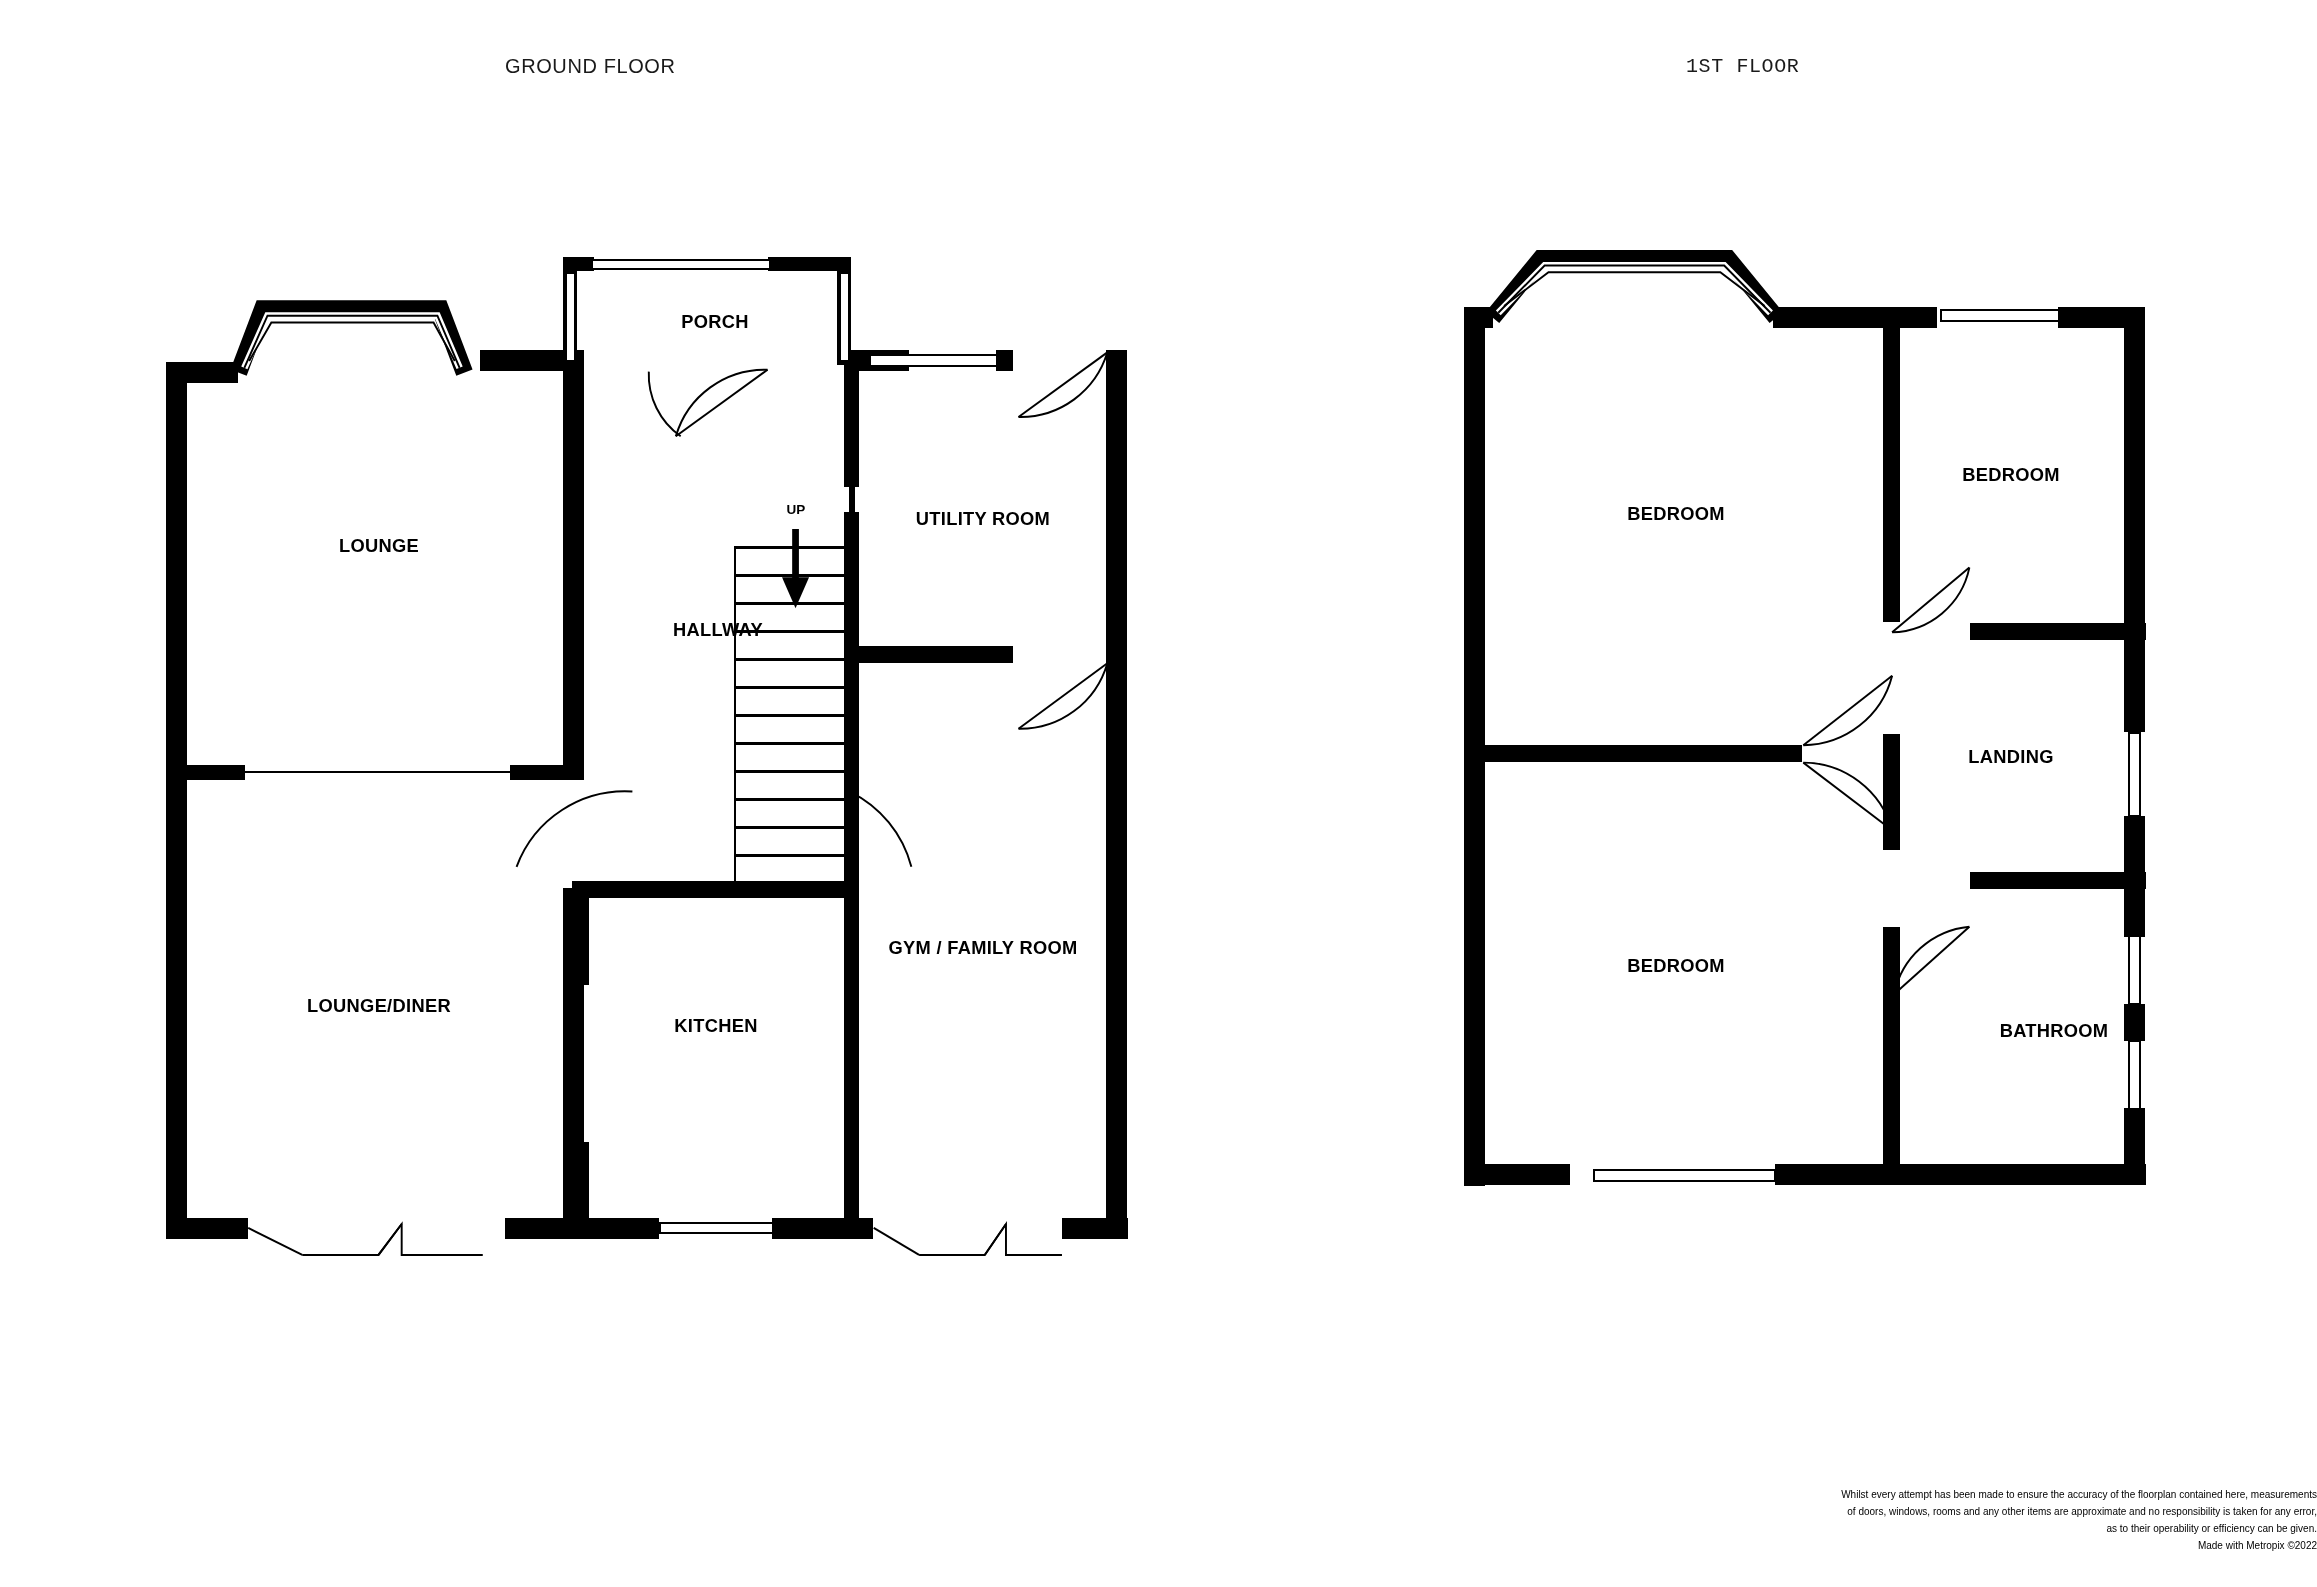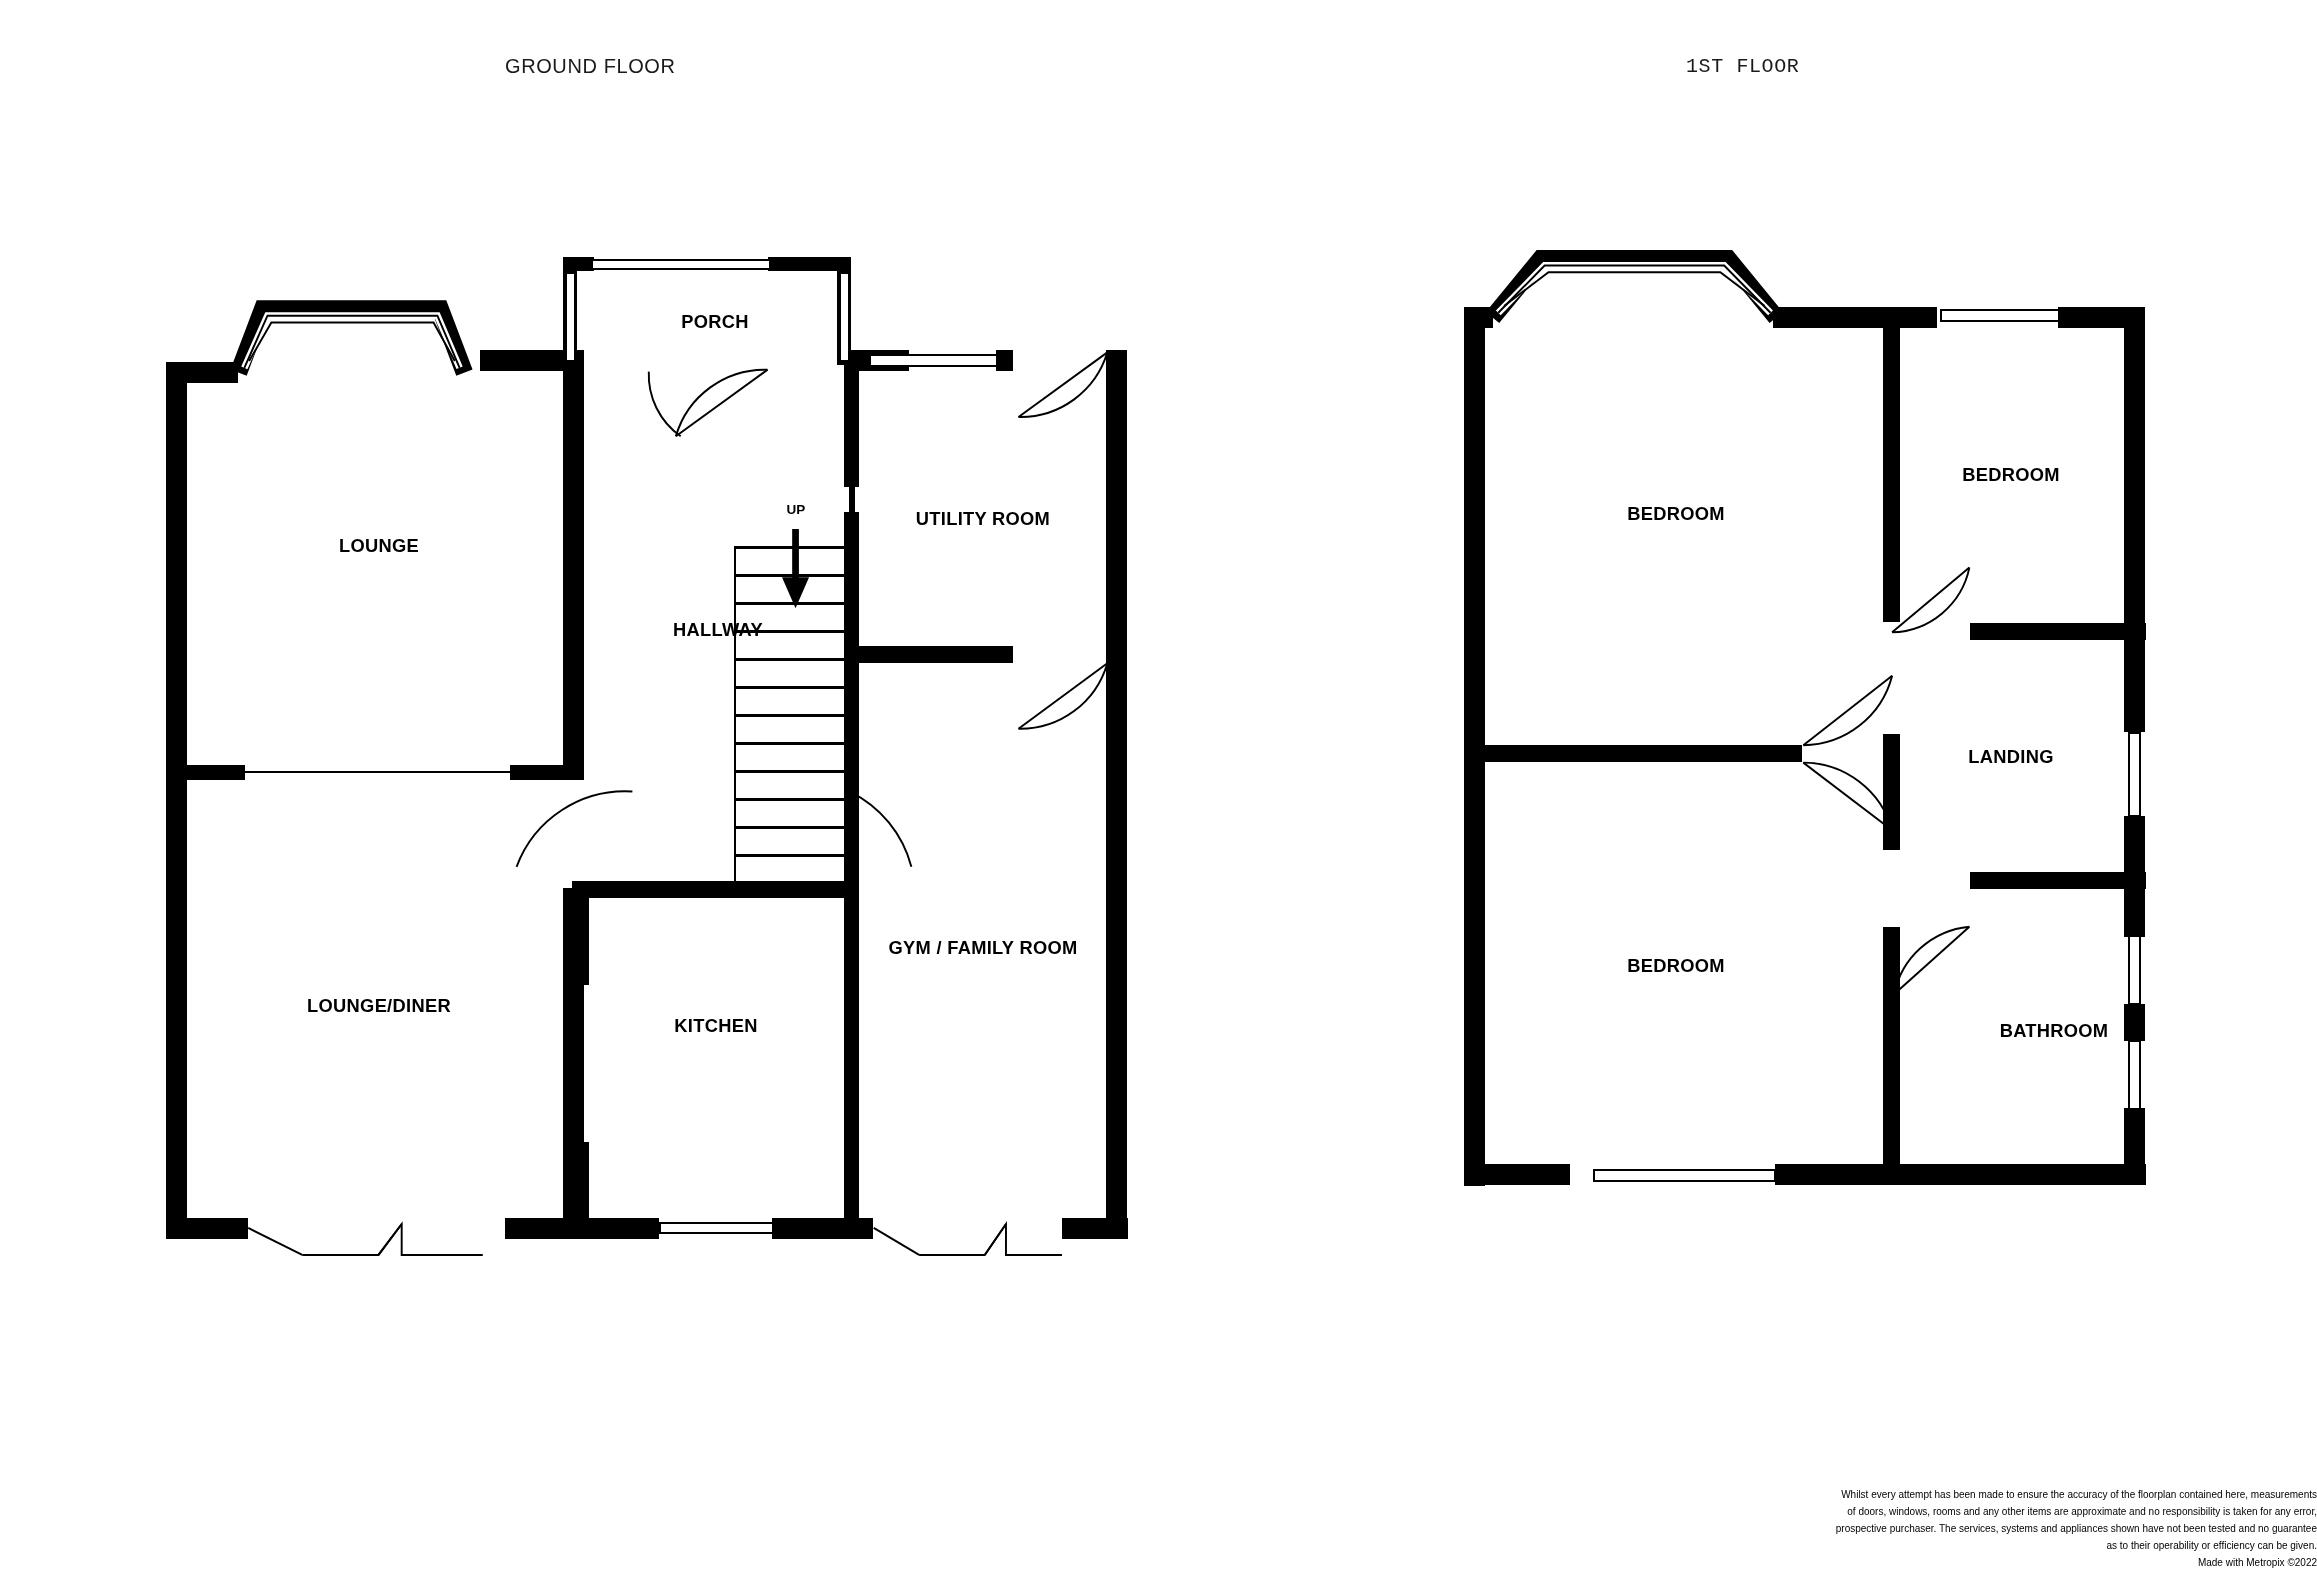--- a/index.html
+++ b/index.html
@@ -244,19 +244,18 @@
 
   <div class="room-label" style="left:1676px; top:514px;">BEDROOM</div>
   <div class="room-label" style="left:2011px; top:475px;">BEDROOM</div>
   <div class="room-label" style="left:2011px; top:757px;">LANDING</div>
   <div class="room-label" style="left:1676px; top:966px;">BEDROOM</div>
   <div class="room-label" style="left:2010px; top:1031px;margin-left:44px;">BATHROOM</div>
 
   <div class="disclaimer" style="left:0; top:1486px;">
     <div>Whilst every attempt has been made to ensure the accuracy of the floorplan contained here, measurements</div>
     <div>of doors, windows, rooms and any other items are approximate and no responsibility is taken for any error,</div>
-    <div>prospective purchaser. The services, systems and appliances shown have not been tested and no guarantee</div>
     <div>as to their operability or efficiency can be given.</div>
     <div>Made with Metropix ©2022</div>
   </div>
 
 </div>
 
 
 </body></html>

